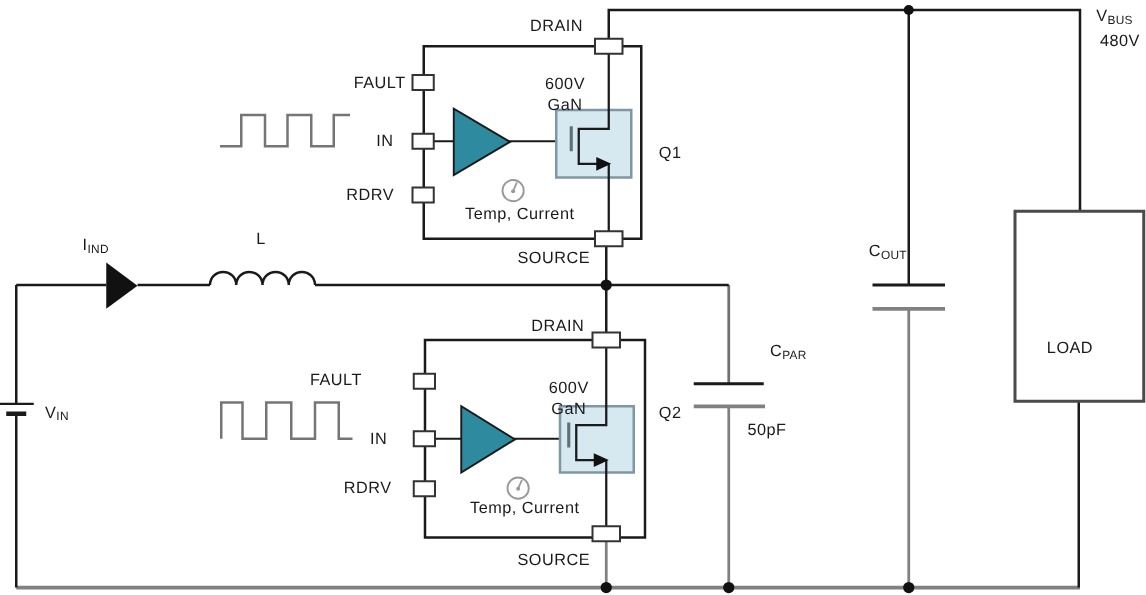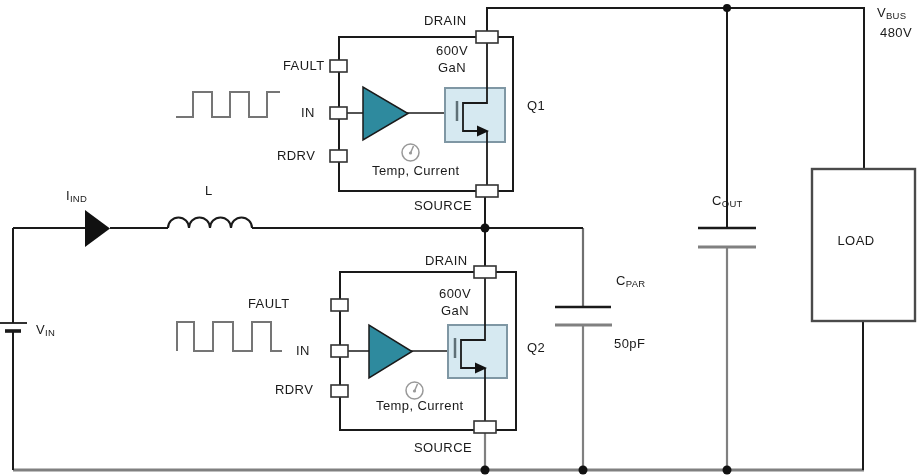--- a/index.html
+++ b/index.html
@@ -6,21 +6,21 @@
   #stage{
     position:relative;width:917px;height:476px;background:#ffffff;overflow:hidden;
     font-family:"Liberation Sans", sans-serif;color:#1a1a1a;
   }
   #schematic-svg{position:absolute;left:0;top:0;}
   .lbl{
     position:absolute;font-size:13px;line-height:14px;letter-spacing:0.4px;
     color:#1a1a1a;white-space:nowrap;
   }
   .lbl sub{font-size:9.5px;letter-spacing:0.2px;vertical-align:-2px;}
-  .ctr{text-align:center;}
+  .ctr{text-align:center;margin-top:16px;}
 </style>
 </head>
 <body>
 
 <div id="stage">
 
   <svg id="schematic-svg" width="917" height="476" viewBox="0 0 917 476">
 
     <path d="M13,470 H864" stroke="#808080" stroke-width="3" fill="none"></path>
     <path d="M485,433 V470" stroke="#808080" stroke-width="2.2" fill="none"></path>
@@ -109,34 +109,34 @@
   <div class="lbl" style="left:66px;top:189px"><span>I</span><sub>IND</sub></div>
   <div class="lbl" style="left:205px;top:184px">L</div>
   <div class="lbl" style="left:36px;top:323px"><span>V</span><sub>IN</sub></div>
 
   <div class="lbl" style="left:424px;top:14px">DRAIN</div>
   <div class="lbl" style="left:283px;top:59px">FAULT</div>
   <div class="lbl" style="left:301px;top:106px">IN</div>
   <div class="lbl" style="left:277px;top:149px">RDRV</div>
   <div class="lbl ctr" style="left:412px;top:44px;width:80px">600V</div>
   <div class="lbl ctr" style="left:412px;top:61px;width:80px">GaN</div>
-  <div class="lbl" style="left:527px;top:99px">Q1</div>
+  <div class="lbl" style="left:527px;top:115px">Q1</div>
   <div class="lbl" style="left:372px;top:164px">Temp, Current</div>
   <div class="lbl" style="left:414px;top:199px">SOURCE</div>
 
   <div class="lbl" style="left:425px;top:254px">DRAIN</div>
   <div class="lbl" style="left:248px;top:297px">FAULT</div>
   <div class="lbl" style="left:296px;top:344px">IN</div>
   <div class="lbl" style="left:275px;top:383px">RDRV</div>
   <div class="lbl ctr" style="left:415px;top:287px;width:80px">600V</div>
   <div class="lbl ctr" style="left:415px;top:304px;width:80px">GaN</div>
-  <div class="lbl" style="left:527px;top:341px">Q2</div>
+  <div class="lbl" style="left:527px;top:323px">Q2</div>
   <div class="lbl" style="left:376px;top:399px">Temp, Current</div>
   <div class="lbl" style="left:414px;top:441px">SOURCE</div>
 
   <div class="lbl" style="left:616px;top:274px"><span>C</span><sub>PAR</sub></div>
-  <div class="lbl" style="left:614px;top:337px">50pF</div>
-  <div class="lbl" style="left:712px;top:194px"><span>C</span><sub>OUT</sub></div>
+  <div class="lbl" style="left:598px;top:337px">50pF</div>
+  <div class="lbl" style="left:695px;top:194px"><span>C</span><sub>OUT</sub></div>
   <div class="lbl" style="left:877px;top:6px"><span>V</span><sub>BUS</sub></div>
   <div class="lbl" style="left:880px;top:26px">480V</div>
-  <div class="lbl ctr" style="left:812px;top:234px;width:88px">LOAD</div>
+  <div class="lbl ctr" style="left:812px;top:255px;width:88px">LOAD</div>
 
 </div>
 
 </body></html>

